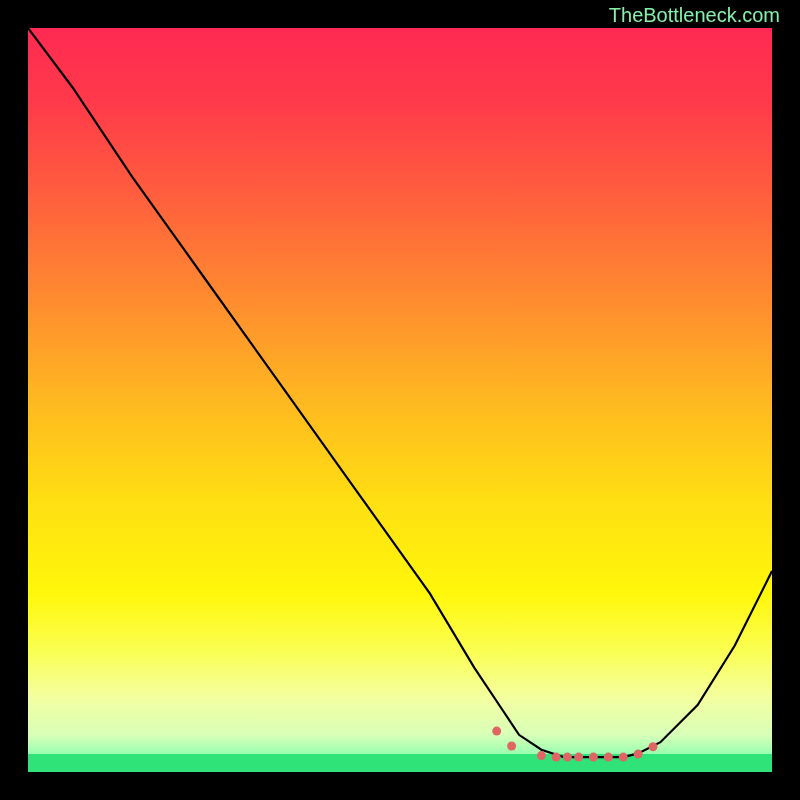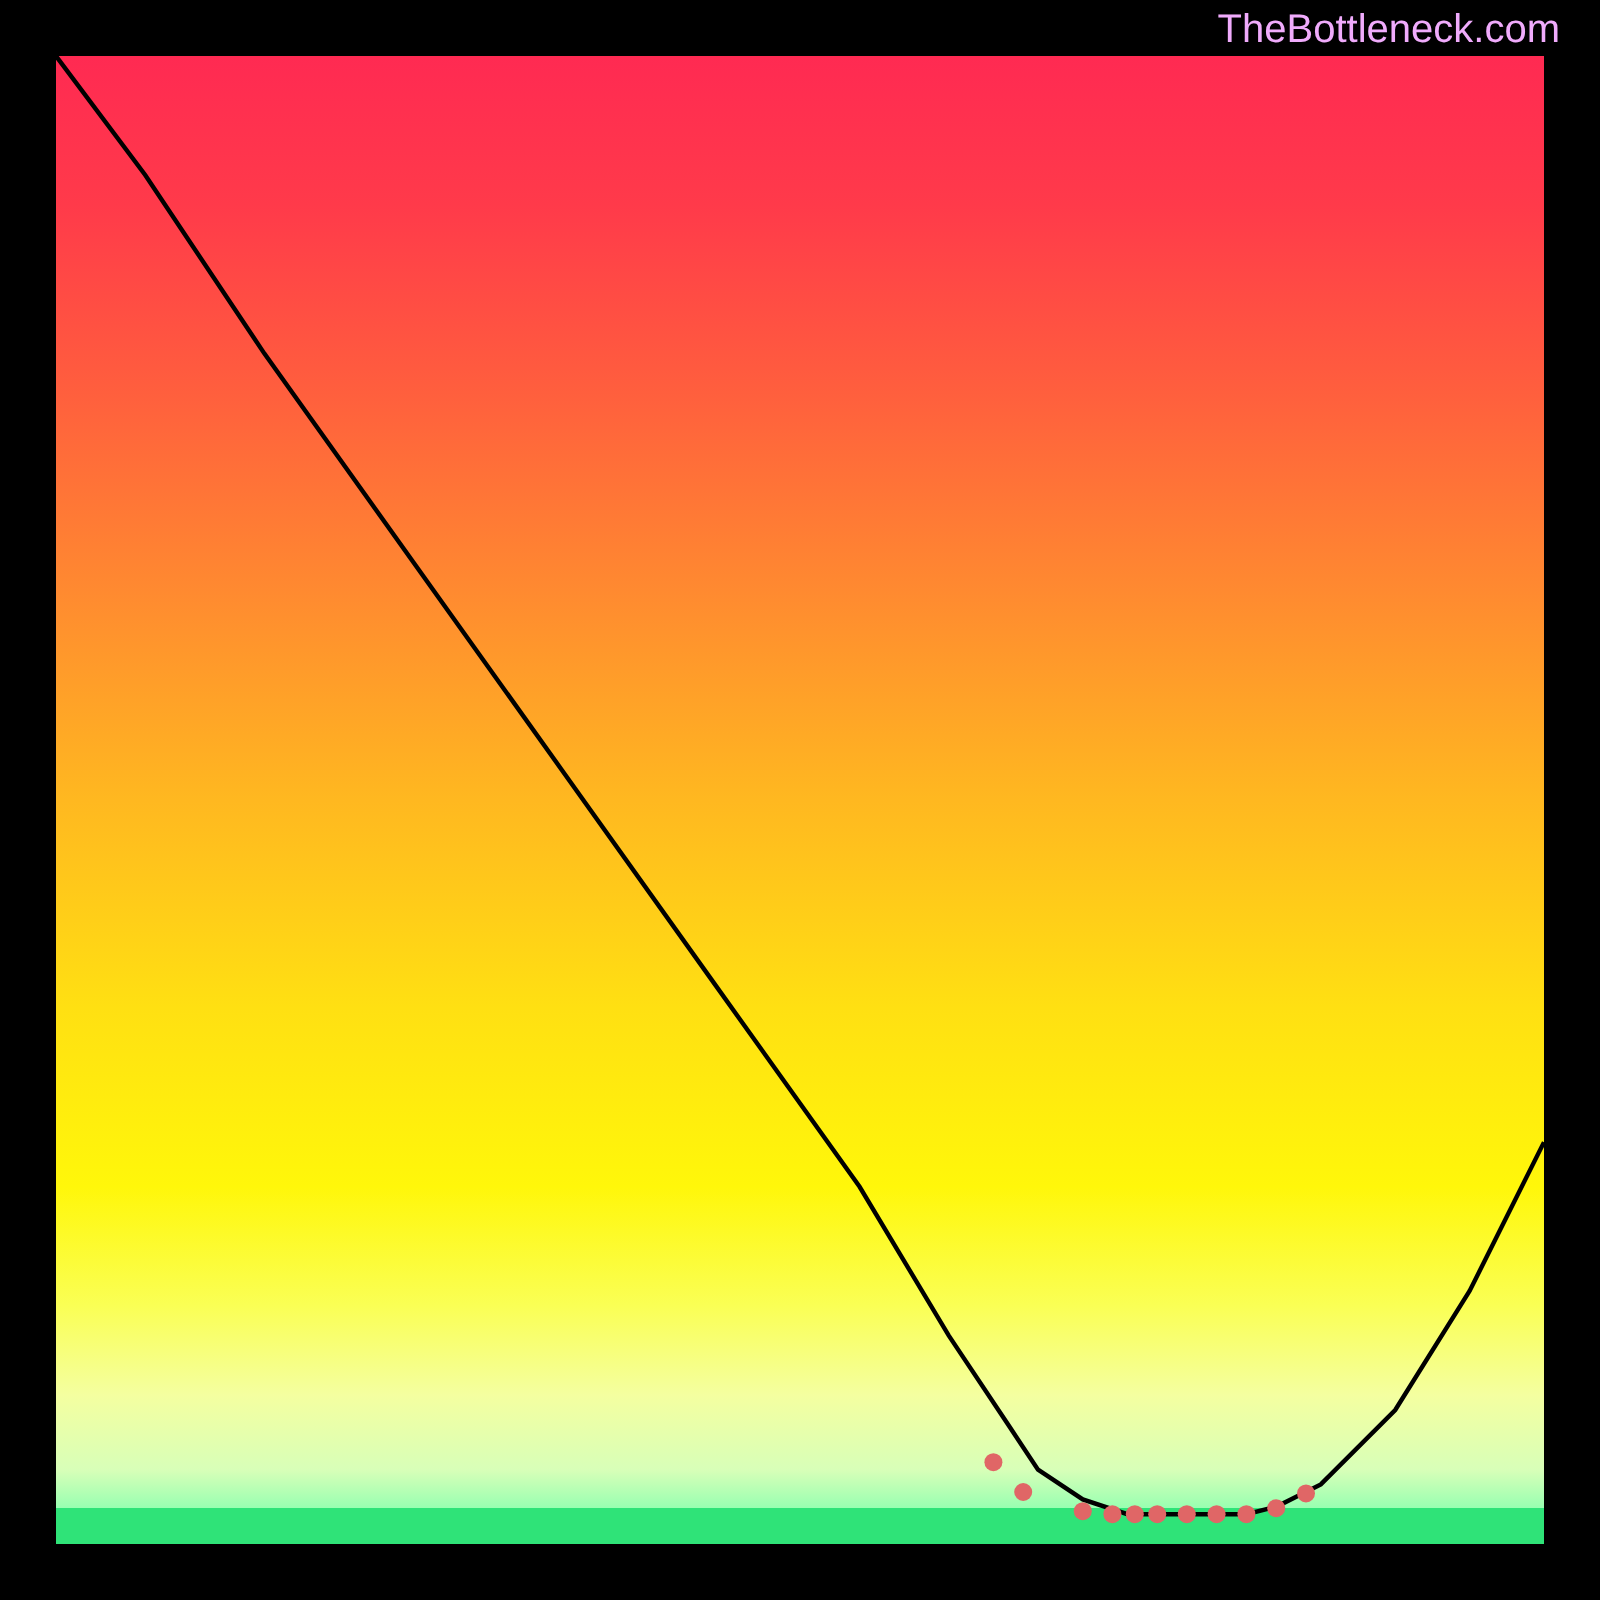--- a/index.html
+++ b/index.html
@@ -7,21 +7,21 @@
     width: 800px;
     height: 800px;
     background: #000;
     position: relative;
     font-family: Arial, sans-serif;
   }
   .watermark {
     position: absolute;
     top: 4px;
     right: 20px;
-    color: #f0abfc;
+    color: #86efac;
     font-size: 20px;
     font-weight: 500;
     z-index: 10;
   }
   .plot-frame {
     position: absolute;
     top: 28px;
     left: 28px;
     width: 744px;
     height: 744px;

